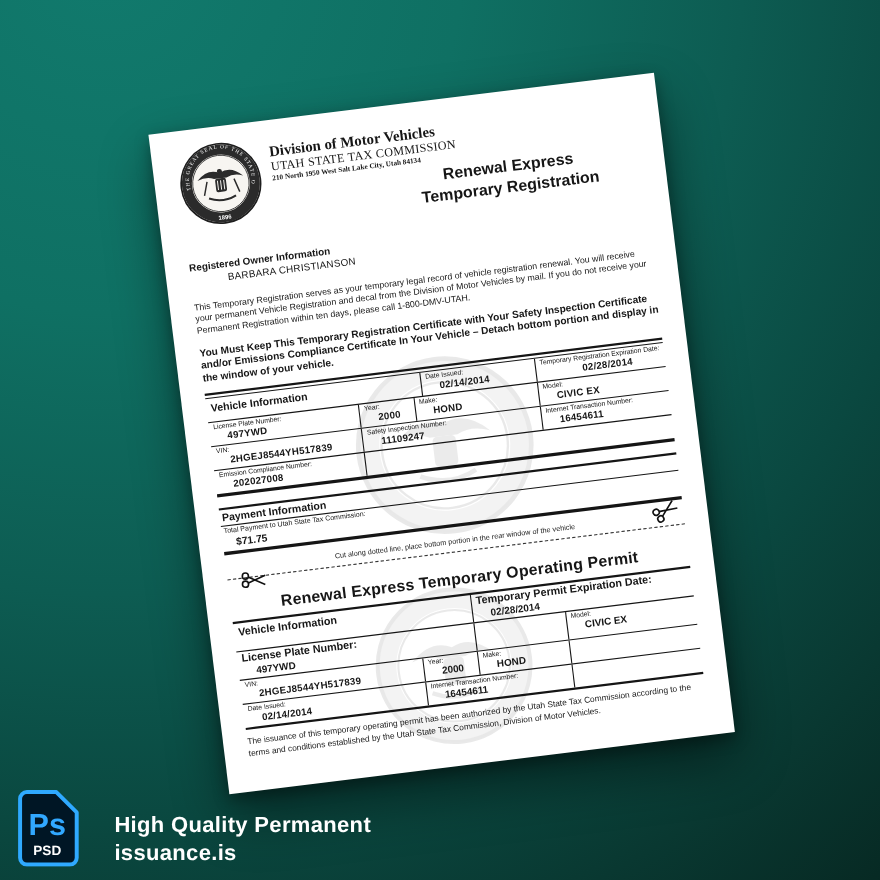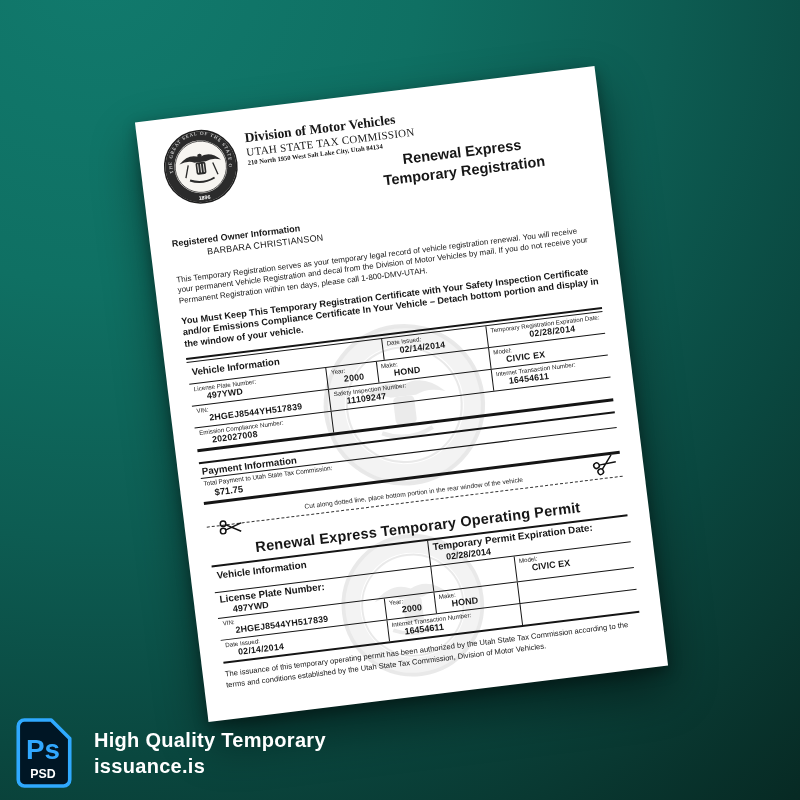--- a/index.html
+++ b/index.html
@@ -68,21 +68,21 @@
 
   .permit-title { text-align:center; font-size:14.5px; font-weight:bold; margin-top:5px; letter-spacing:.2px; }
 
   .lt-sect { font-size:9.8px; font-weight:bold; padding-top:3px; }
   .lt-biglbl { font-size:9.8px; font-weight:bold; line-height:1.2; }
   .lt-val { font-size:9px; font-weight:bold; padding-left:12px; }
 
   .doc-footer { margin-top:6px; font-size:7.6px; line-height:1.35; }
 
   
-  .branding { position:absolute; left:16px; top:718px; display:flex; align-items:center; gap:22px; }
+  .branding { position:absolute; left:16px; top:718px; display:flex; align-items:flex-end; gap:32px; }
   .brand-text { color:#ffffff; font-weight:bold; }
   .brand-title { font-size:20px; letter-spacing:.3px; }
   .brand-site { font-size:20px; letter-spacing:.3px; margin-top:3px; }
 </style>
 </head>
 <body>
 
 <div class="stage">
 
   <div class="paper">
@@ -279,18 +279,18 @@
     </div>
   </div>
 
   <div class="branding">
     <svg width="56" height="70" viewBox="0 0 54 68">
       <path d="M8 2 H34 L52 20 V60 a6 6 0 0 1 -6 6 H8 a6 6 0 0 1 -6 -6 V8 a6 6 0 0 1 6 -6 Z" fill="#001625" stroke="#2fa9ff" stroke-width="3.5" stroke-linejoin="round"></path>
       <text x="26" y="40" text-anchor="middle" font-size="27" font-weight="bold" fill="#31a8ff" font-family="Liberation Sans, sans-serif">Ps</text>
       <text x="26" y="58" text-anchor="middle" font-size="12" font-weight="bold" fill="#ffffff" font-family="Liberation Sans, sans-serif">PSD</text>
     </svg>
     <div class="brand-text">
-      <div class="brand-title">High Quality Temporary</div>
+      <div class="brand-title">High Quality Permanent</div>
       <div class="brand-site">issuance.is</div>
     </div>
   </div>
 
 </div>
 
 </body></html>

